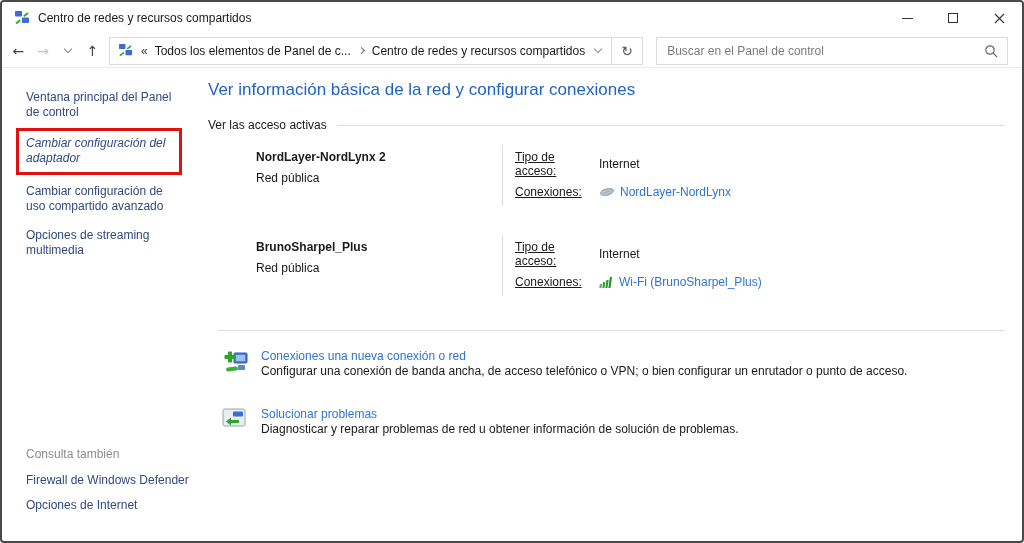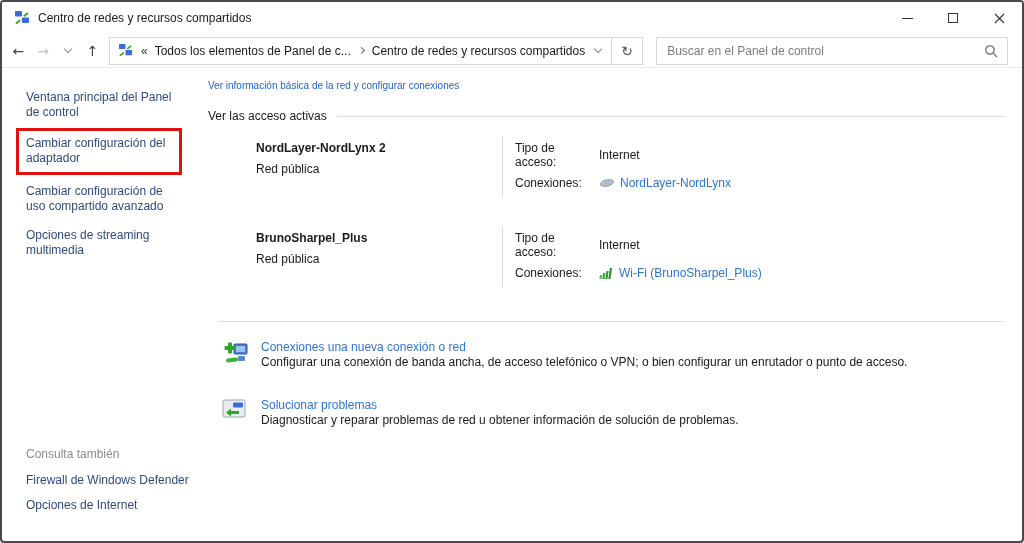--- a/index.html
+++ b/index.html
@@ -40,40 +40,40 @@
   .searchbox { width:382px; height:28px; border:1px solid #d9d9d9; display:flex; align-items:center; padding:0 9px 0 10px; margin-left:13px; }
   .searchbox input { flex:1; border:none; outline:none; font-size:12px; font-family:"Liberation Sans",sans-serif; color:#1a1a1a; }
   .searchbox input::placeholder { color:#7c7c7c; }
 
   
   .content { display:flex; height:473px; }
 
   .sidebar { width:200px; padding:22px 8px 18px 24px; display:flex; flex-direction:column; font-size:12px; }
   .side-link { color:#31497f; width:158px; line-height:15px; margin-bottom:14px; cursor:pointer; }
   .annotated-box { border:3px solid #e01111; width:166px; padding:5px 7px 6px; margin:-6px 0 9px -10px; }
-  .annotated-box .side-link { margin-bottom:0; width:148px; }
+  .annotated-box .side-link { margin-bottom:0; width:148px;font-style:italic; }
   .side-spacer { flex:1; }
   .see-also-hdr { color:#8c8c8c; margin-bottom:12px; }
   .see-also-link { color:#31497f; margin-bottom:11px; cursor:pointer; }
 
   .main { flex:1; padding:12px 18px 0 6px; }
-  .main-heading { font-size:10px; font-weight:400; color:#1f63c5; }
+  .main-heading { font-size:17px; font-weight:400; color:#1f63c5; }
 
   .section-hdr { display:flex; align-items:center; font-size:12px; color:#1a1a1a; margin-top:18px; }
   .section-hdr .rule { flex:1; border-top:1px solid #dcdcdc; margin-left:10px; }
 
   .networks { margin-left:20px; }
   .network { display:flex; align-items:stretch; padding:13px 0 16px; }
   .net-left { width:246px; padding-top:5px;margin-left:28px; }
   .net-name { font-size:12px; font-weight:bold; }
   .net-profile { font-size:12px; margin-top:7px; }
   .net-divider { width:1px; background:#dcdcdc; margin-right:12px; }
   .net-right { padding-top:5px; }
   .detail-row { display:flex; align-items:center; font-size:12px; margin-bottom:7px; }
-  .detail-label { width:84px; }
+  .detail-label { width:84px;text-decoration:underline; }
   .detail-value { display:flex; align-items:center; gap:5px; }
   .net-link { color:#2e74d3; cursor:pointer; }
 
   .tasks { margin:18px 0 0 14px; }
   .task { display:flex; margin-bottom:27px; }
   .task-icon { width:30px; margin-right:9px; padding-top:1px; }
   .task-title { font-size:12px; color:#2e74d3; cursor:pointer; }
   .task-desc { font-size:12px; color:#1a1a1a; margin-top:0; line-height:17px; max-width:662px; }
 
   svg { display:block; }

